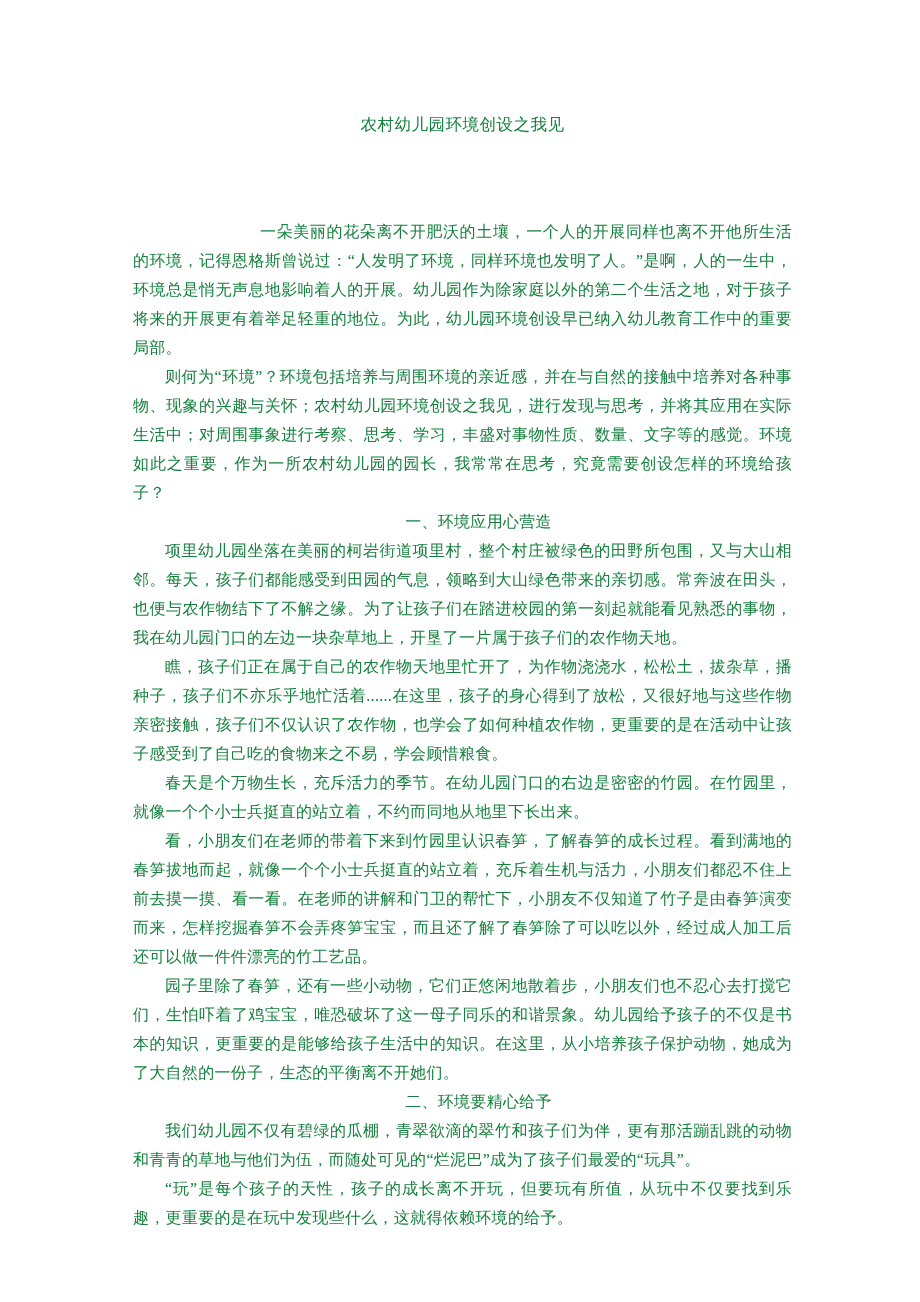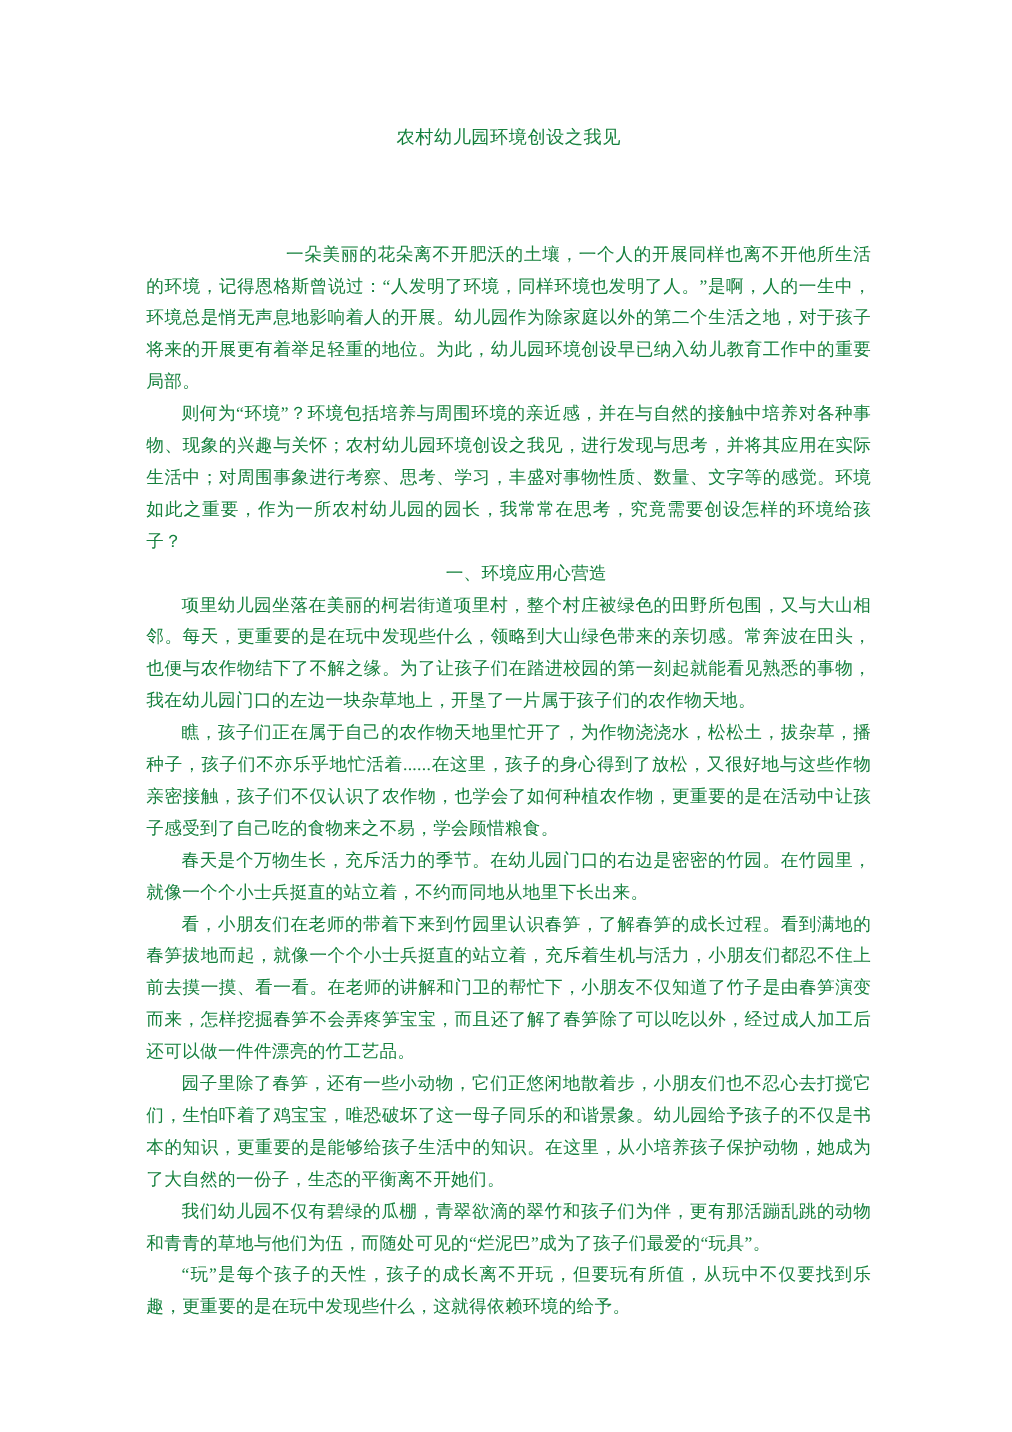--- a/index.html
+++ b/index.html
@@ -47,21 +47,22 @@
 </style>
 </head>
 <body>
 
 <div class="page">
   <h1 class="doc-title">农村幼儿园环境创设之我见</h1>
   <div class="doc-body" id="doc-body">
       <p class="indent-large">一朵美丽的花朵离不开肥沃的土壤，一个人的开展同样也离不开他所生活的环境，记得恩格斯曾说过：“人发明了环境，同样环境也发明了人。”是啊，人的一生中，环境总是悄无声息地影响着人的开展。幼儿园作为除家庭以外的第二个生活之地，对于孩子将来的开展更有着举足轻重的地位。为此，幼儿园环境创设早已纳入幼儿教育工作中的重要局部。</p>
       <p class="indent-normal">则何为“环境”？环境包括培养与周围环境的亲近感，并在与自然的接触中培养对各种事物、现象的兴趣与关怀；农村幼儿园环境创设之我见，进行发现与思考，并将其应用在实际生活中；对周围事象进行考察、思考、学习，丰盛对事物性质、数量、文字等的感觉。环境如此之重要，作为一所农村幼儿园的园长，我常常在思考，究竟需要创设怎样的环境给孩子？</p>
       <p class="heading indent-normal">一、环境应用心营造</p>
-      <p class="indent-normal">项里幼儿园坐落在美丽的柯岩街道项里村，整个村庄被绿色的田野所包围，又与大山相邻。每天，更重要的是在玩中发现些什么，领略到大山绿色带来的亲切感。常奔波在田头，也便与农作物结下了不解之缘。为了让孩子们在踏进校园的第一刻起就能看见熟悉的事物，我在幼儿园门口的左边一块杂草地上，开垦了一片属于孩子们的农作物天地。</p>
+      <p class="indent-normal">项里幼儿园坐落在美丽的柯岩街道项里村，整个村庄被绿色的田野所包围，又与大山相邻。每天，孩子们都能感受到田园的气息，领略到大山绿色带来的亲切感。常奔波在田头，也便与农作物结下了不解之缘。为了让孩子们在踏进校园的第一刻起就能看见熟悉的事物，我在幼儿园门口的左边一块杂草地上，开垦了一片属于孩子们的农作物天地。</p>
       <p class="indent-normal">瞧，孩子们正在属于自己的农作物天地里忙开了，为作物浇浇水，松松土，拔杂草，播种子，孩子们不亦乐乎地忙活着......在这里，孩子的身心得到了放松，又很好地与这些作物亲密接触，孩子们不仅认识了农作物，也学会了如何种植农作物，更重要的是在活动中让孩子感受到了自己吃的食物来之不易，学会顾惜粮食。</p>
       <p class="indent-normal">春天是个万物生长，充斥活力的季节。在幼儿园门口的右边是密密的竹园。在竹园里，就像一个个小士兵挺直的站立着，不约而同地从地里下长出来。</p>
       <p class="indent-normal">看，小朋友们在老师的带着下来到竹园里认识春笋，了解春笋的成长过程。看到满地的春笋拔地而起，就像一个个小士兵挺直的站立着，充斥着生机与活力，小朋友们都忍不住上前去摸一摸、看一看。在老师的讲解和门卫的帮忙下，小朋友不仅知道了竹子是由春笋演变而来，怎样挖掘春笋不会弄疼笋宝宝，而且还了解了春笋除了可以吃以外，经过成人加工后还可以做一件件漂亮的竹工艺品。</p>
       <p class="indent-normal">园子里除了春笋，还有一些小动物，它们正悠闲地散着步，小朋友们也不忍心去打搅它们，生怕吓着了鸡宝宝，唯恐破坏了这一母子同乐的和谐景象。幼儿园给予孩子的不仅是书本的知识，更重要的是能够给孩子生活中的知识。在这里，从小培养孩子保护动物，她成为了大自然的一份子，生态的平衡离不开她们。</p>
+      <p class="heading indent-normal">二、环境要精心给予</p>
       <p class="indent-normal">我们幼儿园不仅有碧绿的瓜棚，青翠欲滴的翠竹和孩子们为伴，更有那活蹦乱跳的动物和青青的草地与他们为伍，而随处可见的“烂泥巴”成为了孩子们最爱的“玩具”。</p>
       <p class="indent-normal">“玩”是每个孩子的天性，孩子的成长离不开玩，但要玩有所值，从玩中不仅要找到乐趣，更重要的是在玩中发现些什么，这就得依赖环境的给予。</p>
     </div>
 </div>
 
 </body></html>

